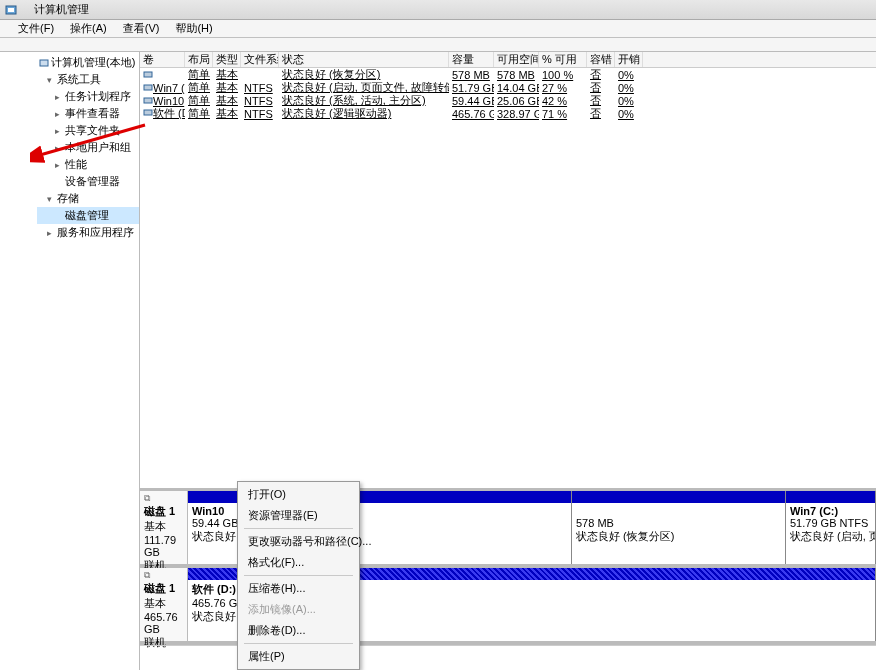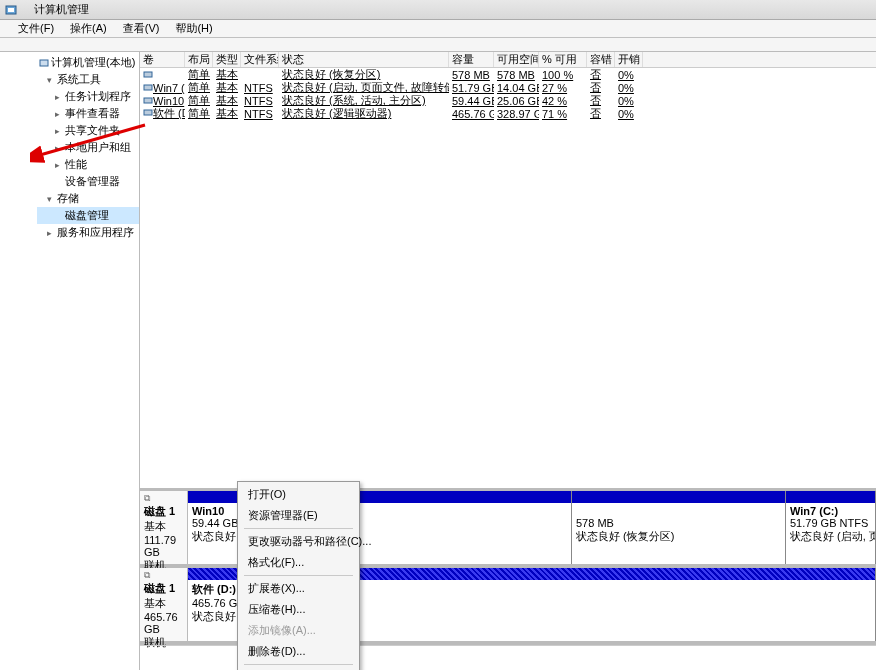--- a/index.html
+++ b/index.html
@@ -355,21 +355,20 @@
   </div>
 </div>
 
 <div class="ctx-menu">
   <div class="ctx-item">打开(O)</div>
   <div class="ctx-item">资源管理器(E)</div>
   <div class="ctx-sep"></div>
   <div class="ctx-item">更改驱动器号和路径(C)...</div>
   <div class="ctx-item">格式化(F)...</div>
   <div class="ctx-sep"></div>
-  <div class="ctx-item">扩展卷(X)...</div>
   <div class="ctx-item">压缩卷(H)...</div>
   <div class="ctx-item disabled">添加镜像(A)...</div>
   <div class="ctx-item">删除卷(D)...</div>
   <div class="ctx-sep"></div>
   <div class="ctx-item">属性(P)</div>
 
 </div>
 
 <svg class="arrow" style="left:30px;top:120px" width="120" height="50">
   <defs>

